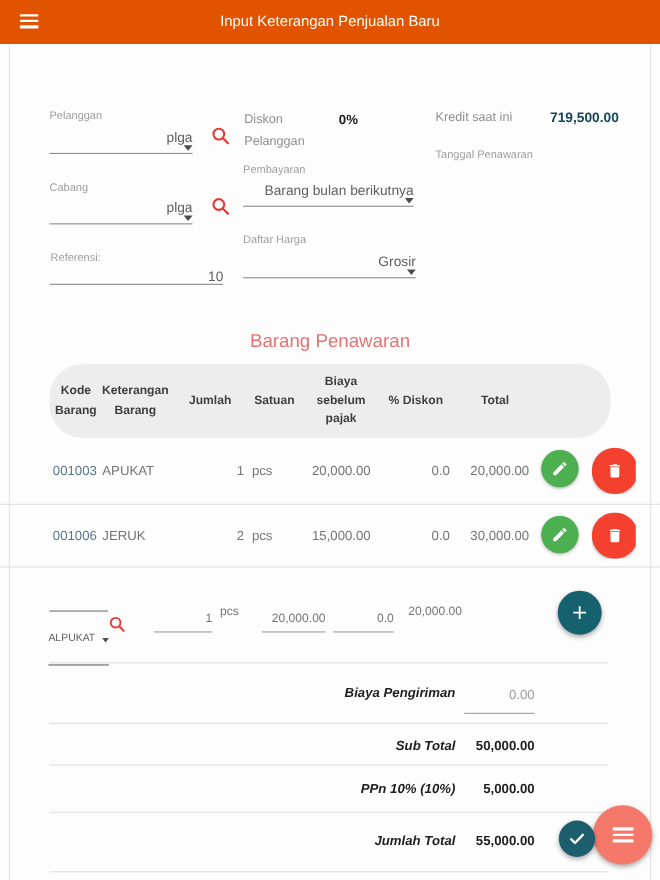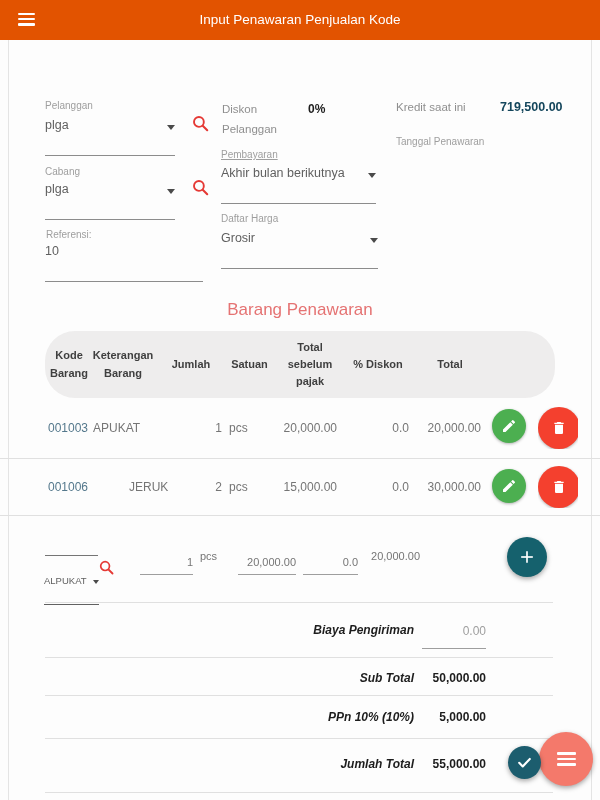--- a/index.html
+++ b/index.html
@@ -11,22 +11,22 @@
   
   .appbar{position:absolute;left:0;top:0;width:600px;height:40px;background:#E25300;z-index:10;}
   .appbar-title{position:absolute;left:0;right:0;top:0;height:40px;line-height:40px;
                 text-align:center;color:#fff;font-size:13.5px;}
   .hamburger{position:absolute;left:18px;top:13px;width:17px;height:14px;cursor:pointer;}
   .hamburger i{display:block;height:2.2px;background:#fff;margin-bottom:3px;border-radius:1px;}
   
   .lbl{position:absolute;font-size:10px;color:#9E9E9E;}
   .lbl2{position:absolute;font-size:11.5px;color:#8F8F8F;line-height:1.7;}
   .field{position:absolute;border-bottom:1px solid #8C8C8C;display:flex;
-         align-items:flex-end;justify-content:space-between;padding-bottom:23px;
-         font-size:12.5px;color:#5F5F5F;}
+         align-items:flex-end;justify-content:space-between;padding-bottom:0;
+         font-size:12.5px;color:#5F5F5F;flex-direction:column;}
   .caret{width:0;height:0;border-left:4px solid transparent;border-right:4px solid transparent;
          border-top:5px solid #4a4a4a;margin-bottom:2px;}
   .sicon{position:absolute;width:19px;height:19px;cursor:pointer;}
   .bold-dark{font-weight:bold;color:#1D1D1D;}
   
   .section-title{position:absolute;left:0;right:0;top:300px;text-align:center;
                  font-size:17px;color:#E57373;}
   
   .thead{position:absolute;left:45px;top:331px;width:510px;height:67px;background:#EEEDED;border-radius:30px;}
   .th{position:absolute;top:0;height:67px;display:flex;align-items:center;justify-content:center;
@@ -64,21 +64,21 @@
 
 <div class="screen">
   <div class="frame"></div>
 
   <div class="appbar">
     <div class="hamburger">
         <i></i>
         <i></i>
         <i></i>
       </div>
-    <div class="appbar-title">Input Penawaran Penjualan Kode</div>
+    <div class="appbar-title">Input Keterangan Penjualan Baru</div>
   </div>
 
   <div class="lbl" style="left:45px;top:100px;">Pelanggan</div>
   <div class="field" style="left:45px;top:118px;width:130px;">
     <span>plga</span>
     <span class="caret"></span>
   </div>
   <div class="sicon" style="left:191px;top:114px;">
     <svg viewBox="0 0 24 24" width="19" height="19">
         <circle cx="10" cy="10" r="6.2" fill="none" stroke="#E53935" stroke-width="2.4"></circle>
@@ -99,23 +99,23 @@
   </div>
 
   <div class="lbl" style="left:46px;top:229px;">Referensi:</div>
   <div class="field" style="left:45px;top:244px;width:158px;">
     <span>10</span>
   </div>
 
   <div class="lbl2" style="left:222px;top:100px;width:72px;">Diskon Pelanggan</div>
   <div class="bold-dark" style="position:absolute;left:308px;top:102px;font-size:12px;">0%</div>
 
-  <div class="lbl" style="left:221px;top:149px;text-decoration:underline;">Pembayaran</div>
+  <div class="lbl" style="left:221px;top:149px;">Pembayaran</div>
   <div class="field" style="left:221px;top:166px;width:155px;">
-    <span>Akhir bulan berikutnya</span>
+    <span>Barang bulan berikutnya</span>
     <span class="caret"></span>
   </div>
 
   <div class="lbl" style="left:221px;top:213px;">Daftar Harga</div>
   <div class="field" style="left:221px;top:231px;width:157px;">
     <span>Grosir</span>
     <span class="caret"></span>
   </div>
 
   <div class="lbl2" style="left:396px;top:98px;">Kredit saat ini</div>
@@ -123,21 +123,21 @@
 
   <div class="lbl" style="left:396px;top:136px;">Tanggal Penawaran</div>
 
   <div class="section-title">Barang Penawaran</div>
 
   <div class="thead">
     <div class="th" style="left:0;width:48px;">Kode Barang</div>
     <div class="th" style="left:48px;width:60px;">Keterangan Barang</div>
     <div class="th" style="left:115px;width:62px;">Jumlah</div>
     <div class="th" style="left:177px;width:55px;">Satuan</div>
-    <div class="th" style="left:232px;width:66px;">Total sebelum pajak</div>
+    <div class="th" style="left:232px;width:66px;">Biaya sebelum pajak</div>
     <div class="th" style="left:300px;width:66px;">% Diskon</div>
     <div class="th" style="left:370px;width:70px;">Total</div>
   </div>
 
   <div class="trow" style="top:398px;height:60px;">
     <span class="cell kode" style="left:48px;">001003</span>
     <span class="cell" style="left:93px;">APUKAT</span>
     <span class="cell" style="right:378px;">1</span>
     <span class="cell" style="left:229px;">pcs</span>
     <span class="cell" style="right:263px;">20,000.00</span>
@@ -152,21 +152,21 @@
       <div class="del-btn">
         <svg viewBox="0 0 24 24" width="16" height="16">
             <path fill="#fff" d="M6 19c0 1.1.9 2 2 2h8c1.1 0 2-.9 2-2V7H6v12zM19 4h-3.5l-1-1h-5l-1 1H5v2h14V4z"></path>
           </svg>
       </div>
     </div>
   </div>
 
   <div class="trow" style="top:458px;height:57px;">
     <span class="cell kode" style="left:48px;">001006</span>
-    <span class="cell" style="left:93px;margin-left:36px;">JERUK</span>
+    <span class="cell" style="left:93px;">JERUK</span>
     <span class="cell" style="right:378px;">2</span>
     <span class="cell" style="left:229px;">pcs</span>
     <span class="cell" style="right:263px;">15,000.00</span>
     <span class="cell" style="right:191px;">0.0</span>
     <span class="cell" style="right:119px;">30,000.00</span>
     <div class="rbtn edit-btn" style="top:11px;">
       <svg viewBox="0 0 24 24" width="16" height="16">
           <path fill="#fff" d="M3 17.25V21h3.75L17.81 9.94l-3.75-3.75L3 17.25zM20.71 7.04a1 1 0 0 0 0-1.41l-2.34-2.34a1 1 0 0 0-1.41 0l-1.83 1.83 3.75 3.75 1.83-1.83z"></path>
         </svg>
     </div>

